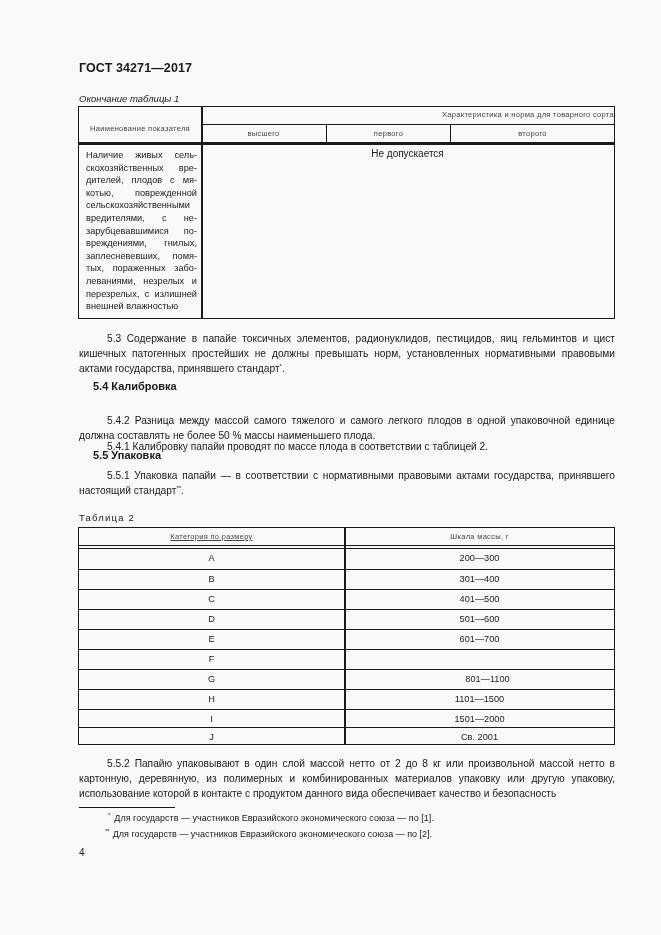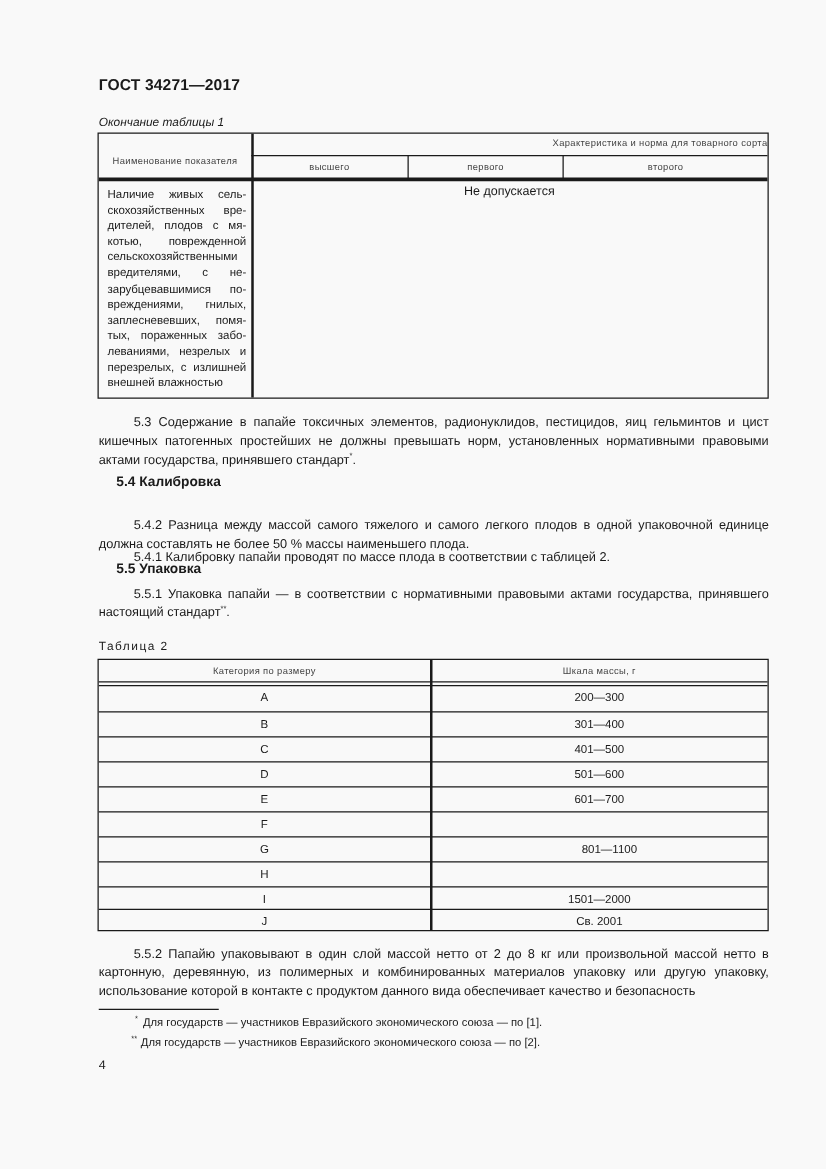--- a/index.html
+++ b/index.html
@@ -69,21 +69,21 @@
 <div class="abs para indent" style="top:399px;margin-top:40px;">5.4.1 Калибровку папайи проводят по массе плода в соответствии с таблицей 2.</div>
 <div class="abs para indent" style="top:413px;">5.4.2 Разница между массой самого тяжелого и самого легкого плодов в одной упаковочной еди­нице должна составлять не более 50 % массы наименьшего плода.</div>
 
 <div class="abs bold-heading" style="top:449px;">5.5 Упаковка</div>
 <div class="abs para indent" style="top:468px;"><span>5.5.1 Упаковка папайи — в соответствии с нормативными правовыми актами государства, при­нявшего настоящий стандарт</span><sup>**</sup><span>.</span></div>
 
 <div class="abs caption-spaced">Таблица 2</div>
 
 <div class="abs t2">
   <div class="vline"></div>
-  <div class="hcell" style="left:0;width:265px;">Категория по размеру</div>
+  <div class="hcell" style="left:0;width:265px;text-decoration:underline;">Категория по размеру</div>
   <div class="hcell" style="left:266px;width:269px;">Шкала массы, г</div>
   <div class="hdr-line"></div>
 
   <div class="row first" style="top:21px;">
     <div class="rc" style="left:0;width:265px;">A</div>
     <div class="rc" style="left:266px;width:269px;">200—300</div>
   </div>
   <div class="row" style="top:41px;">
     <div class="rc" style="left:0;width:265px;">B</div>
     <div class="rc" style="left:266px;width:269px;">301—400</div>
@@ -102,20 +102,21 @@
   </div>
   <div class="row" style="top:121px;">
     <div class="rc" style="left:0;width:265px;">F</div>
   </div>
   <div class="row" style="top:141px;">
     <div class="rc" style="left:0;width:265px;">G</div>
     <div class="rc" style="left:266px;width:269px;padding-left:16px;">801—1100</div>
   </div>
   <div class="row" style="top:161px;">
     <div class="rc" style="left:0;width:265px;">H</div>
+    <div class="rc" style="left:266px;width:269px;">1101—1500</div>
   </div>
   <div class="row" style="top:181px;">
     <div class="rc" style="left:0;width:265px;">I</div>
     <div class="rc" style="left:266px;width:269px;">1501—2000</div>
   </div>
   <div class="row" style="top:199px;">
     <div class="rc" style="left:0;width:265px;">J</div>
     <div class="rc" style="left:266px;width:269px;">Св. 2001</div>
   </div>
 </div>

